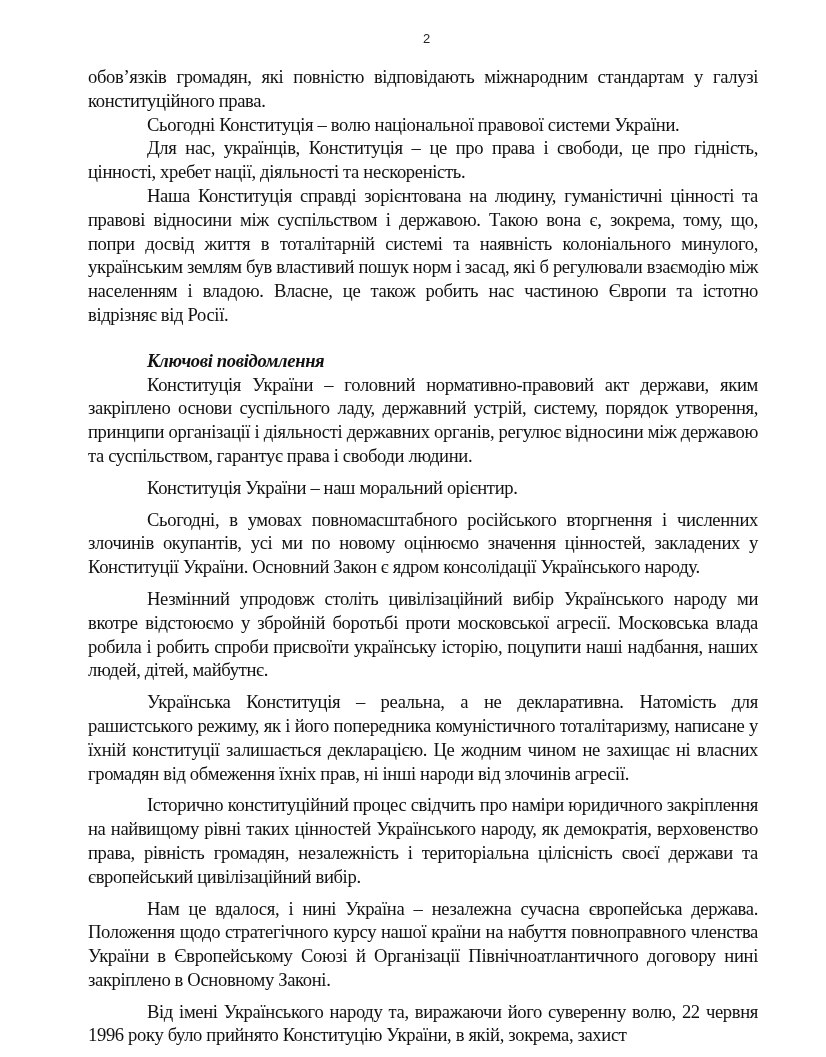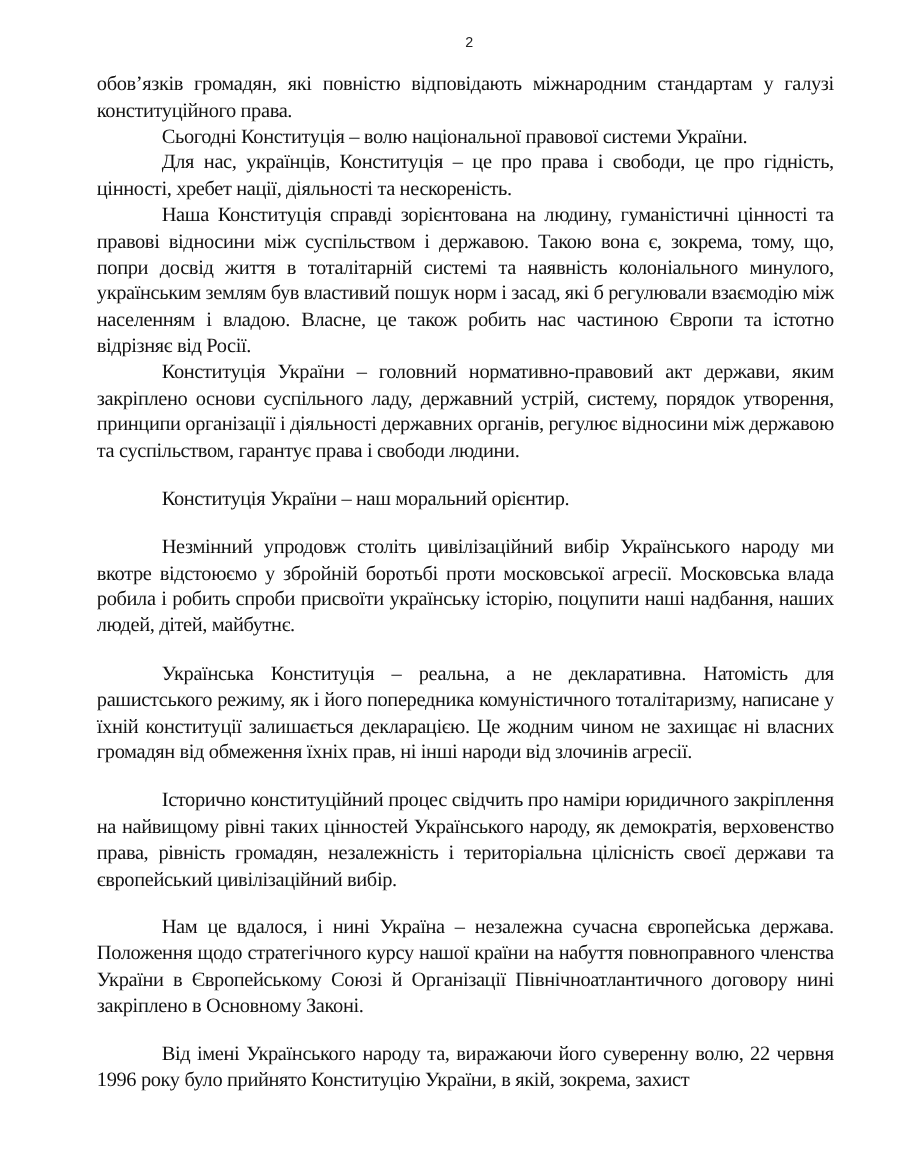--- a/index.html
+++ b/index.html
@@ -38,21 +38,21 @@
     }
     .content p {
       margin: 0;
       text-align: justify;
       text-indent: 59px;
     }
     .content p.first {
       text-indent: 0;
     }
     .content p.gap {
-      margin-top: 20px;
+      margin-top: 8px;
     }
     .content h3 {
       margin: 22px 0 0 0;
       padding-left: 59px;
       font-size: 18.6px;
       font-weight: bold;
       font-style: italic;
       line-height: 23.8px;
     }
   </style>
@@ -60,21 +60,23 @@
 <body>
 
 <div class="page-number">2</div>
 
 <div class="content">
   <p class="first">обов’язків громадян, які повністю відповідають міжнародним стандартам у галузі конституційного права.</p>
   <p>Сьогодні Конституція – волю національної правової системи України.</p>
   <p>Для нас, українців, Конституція – це про права і свободи, це про гідність, цінності, хребет нації, діяльності та нескореність.</p>
   <p>Наша Конституція справді зорієнтована на людину, гуманістичні цінності та правові відносини між суспільством і державою. Такою вона є, зокрема, тому, що, попри досвід життя в тоталітарній системі та наявність колоніального минулого, українським землям був властивий пошук норм і засад, які б регулювали взаємодію між населенням і владою. Власне, це також робить нас частиною Європи та істотно відрізняє від Росії.</p>
 
+  <h3>Ключові повідомлення</h3>
 
   <p>Конституція України –  головний нормативно-правовий акт держави, яким закріплено основи суспільного ладу, державний устрій, систему, порядок утворення, принципи організації і діяльності державних органів, регулює відносини між державою та суспільством, гарантує права і свободи людини.</p>
   <p class="gap">Конституція України – наш моральний орієнтир.</p>
+  <p class="gap">Сьогодні, в умовах повномасштабного російського вторгнення і численних злочинів окупантів, усі ми по новому оцінюємо значення цінностей, закладених у Конституції України. Основний Закон є ядром консолідації Українського народу.</p>
   <p class="gap">Незмінний упродовж століть цивілізаційний вибір Українського народу ми вкотре відстоюємо у збройній боротьбі проти московської агресії. Московська влада робила і робить спроби присвоїти українську історію, поцупити наші надбання, наших людей, дітей, майбутнє.</p>
   <p class="gap">Українська Конституція – реальна, а не декларативна. Натомість для рашистського режиму, як і його попередника комуністичного тоталітаризму, написане у їхній конституції залишається декларацією. Це жодним чином не захищає ні власних громадян від обмеження їхніх прав, ні інші народи від злочинів агресії.</p>
   <p class="gap">Історично конституційний процес свідчить про наміри юридичного закріплення на найвищому рівні таких цінностей Українського народу, як демократія, верховенство права, рівність громадян, незалежність і територіальна цілісність своєї держави та європейський цивілізаційний вибір.</p>
   <p class="gap">Нам це вдалося, і нині Україна – незалежна сучасна європейська держава. Положення щодо стратегічного курсу нашої країни на набуття повноправного членства України в Європейському Союзі й Організації Північноатлантичного договору нині закріплено в Основному Законі.</p>
   <p class="gap">Від імені Українського народу та, виражаючи його суверенну волю, 22 червня 1996 року було прийнято Конституцію України, в якій, зокрема, захист</p>
 </div>
 
 </body></html>

